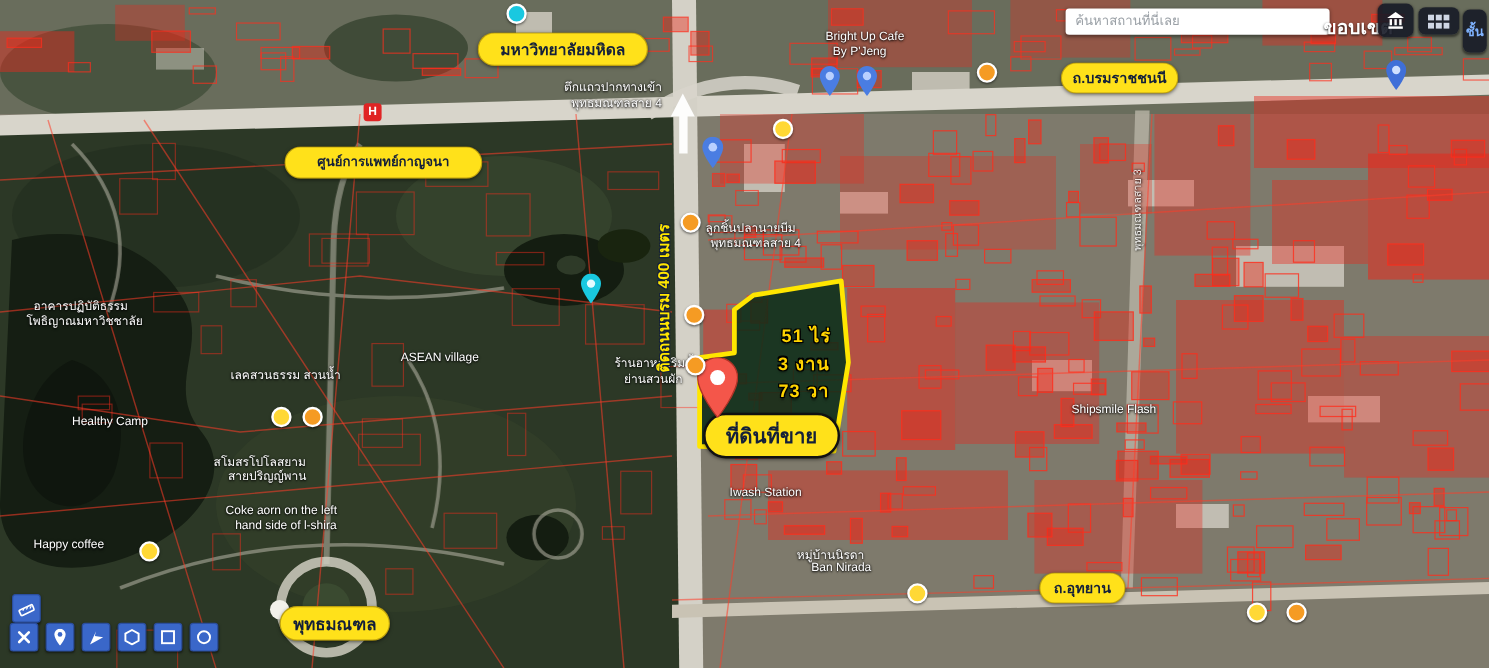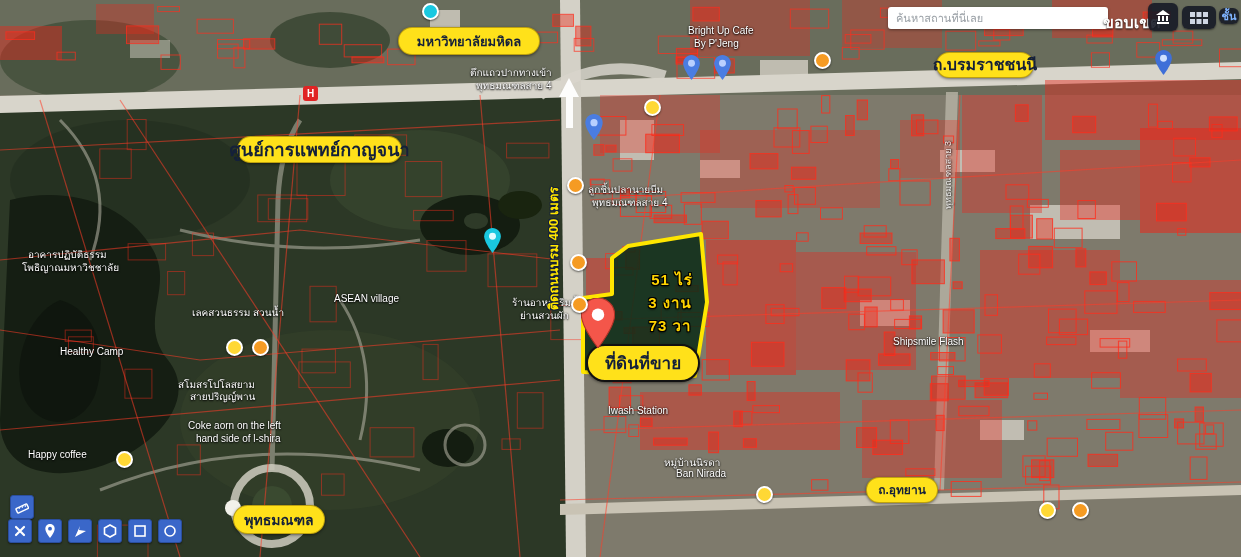--- a/index.html
+++ b/index.html
@@ -405,22 +405,22 @@
   <div class="wlabel" style="left:592px;top:195px">พุทธมณฑลสาย 4</div>
   <div class="wlabel" style="left:512px;top:295px">ร้านอาหารริมน้ำ</div>
   <div class="wlabel" style="left:520px;top:308px">ย่านสวนผัก</div>
   <div class="wlabel" style="left:608px;top:405px">Iwash Station</div>
   <div class="wlabel" style="left:893px;top:336px">Shipsmile Flash</div>
   <div class="wlabel" style="left:664px;top:455px">หมู่บ้านนิรดา</div>
   <div class="wlabel" style="left:676px;top:468px">Ban Nirada</div>
   <div class="wlabel vtext" style="left:908px;top:168px;width:80px;opacity:.85;font-size:9px">พุทธมณฑลสาย 3</div>
 
   <div class="ylabel" style="left:398px;top:27px;width:140px;height:26px;font-size:13px">มหาวิทยาลัยมหิดล</div>
-  <div class="ylabel" style="left:237px;top:136px;width:163px;height:25px;font-size:18px">ศูนย์การแพทย์กาญจนา</div>
-  <div class="ylabel" style="left:936px;top:52px;width:96px;height:24px;font-size:16px">ถ.บรมราชชนนี</div>
+  <div class="ylabel" style="left:237px;top:122px;width:163px;height:25px;font-size:11px">ศูนย์การแพทย์กาญจนา</div>
+  <div class="ylabel" style="left:884px;top:52px;width:96px;height:24px;font-size:12px">ถ.บรมราชชนนี</div>
   <div class="ylabel" style="left:866px;top:477px;width:70px;height:24px;font-size:12px">ถ.อุทยาน</div>
   <div class="ylabel" style="left:233px;top:505px;width:90px;height:27px;font-size:14px">พุทธมณฑล</div>
   <div class="ylabel" style="left:586px;top:344px;width:110px;height:34px;font-size:17px;border:2px solid #111">ที่ดินที่ขาย</div>
 
   <div class="propnum" style="left:672px;top:268px">51 ไร่</div>
   <div class="propnum" style="left:670px;top:291px">3 งาน</div>
   <div class="propnum" style="left:670px;top:314px">73 วา</div>
 
   <div class="vtext" style="left:458px;top:238px;width:190px;color:#ffe600;font-weight:bold;font-size:13px;
        text-shadow:1px 1px 0 #14203a,-1px 1px 0 #14203a,1px -1px 0 #14203a,-1px -1px 0 #14203a">ติดถนนบรม 400 เมตร</div>
@@ -481,21 +481,21 @@
       <g fill="#cfd6e4">
           <rect x="0" y="0" width="5" height="5"></rect>
           <rect x="6.5" y="0" width="5" height="5"></rect>
       <rect x="13" y="0" width="5" height="5"></rect>
           <rect x="0" y="7" width="5" height="5"></rect>
       <rect x="6.5" y="7" width="5" height="5"></rect>
           <rect x="13" y="7" width="5" height="5"></rect>
         </g>
     </svg>
   </div>
-  <div class="darkbtn" style="left:1219px;top:8px;width:20px;height:16px;font-size:11px;font-weight:bold;color:#7fb3ff">ชั้น</div>
+  <div class="darkbtn" style="left:1219px;top:8px;width:20px;height:36px;font-size:11px;font-weight:bold;color:#7fb3ff">ชั้น</div>
 
   <div class="toolbtn abs" style="left:10px;top:495px">
     <svg width="14" height="14" viewBox="0 0 14 14">
       <rect x="1" y="6" width="12" height="5" rx="1" transform="rotate(-25 7 8)" fill="none" stroke="#fff" stroke-width="1.4"></rect>
       <path d="M4,9 l1,-2 M7,8 l1,-2 M10,7 l1,-2" stroke="#fff" stroke-width="1"></path>
     </svg>
   </div>
   <div id="tool-row">
     <div class="toolbtn">
       <svg width="12" height="12" viewBox="0 0 12 12">

